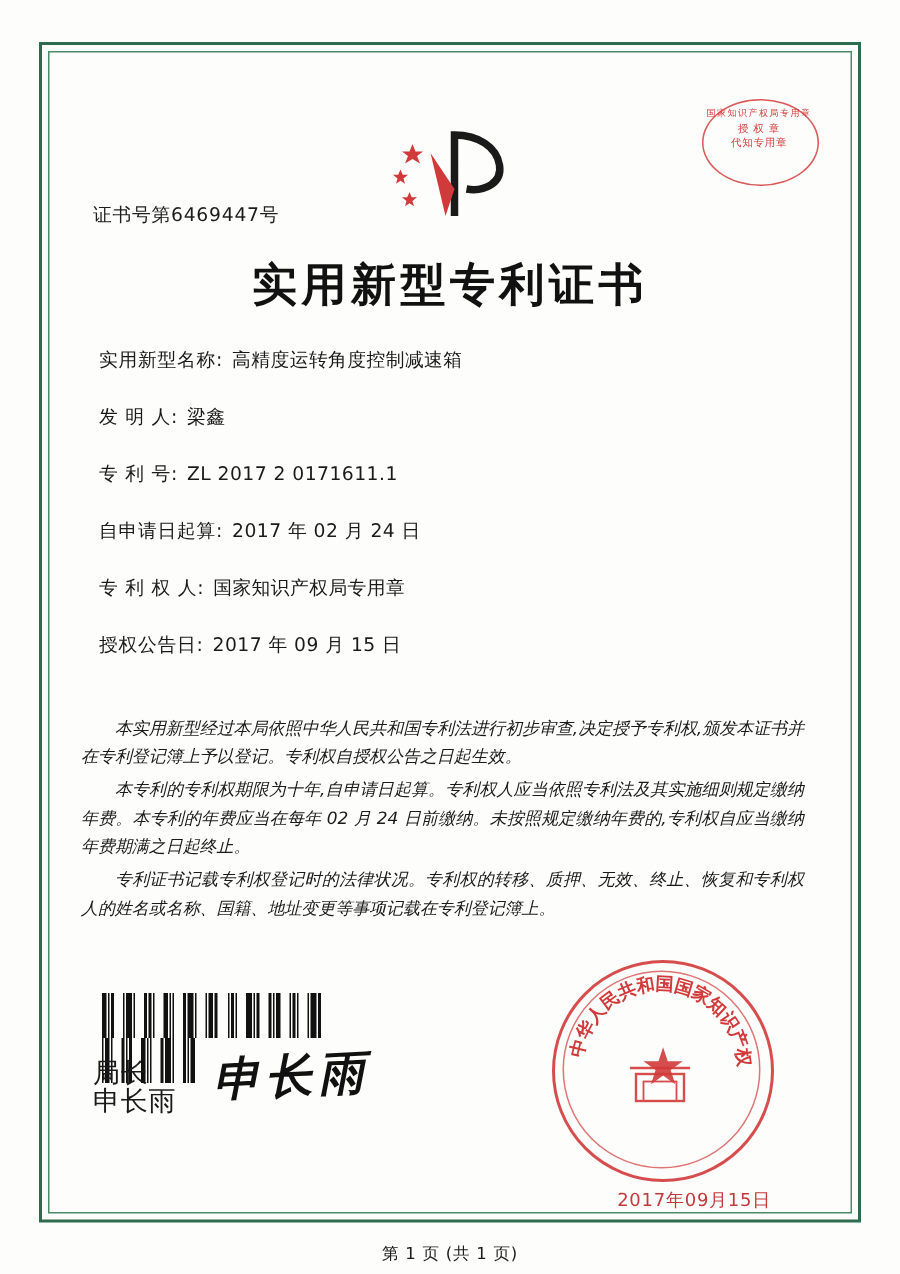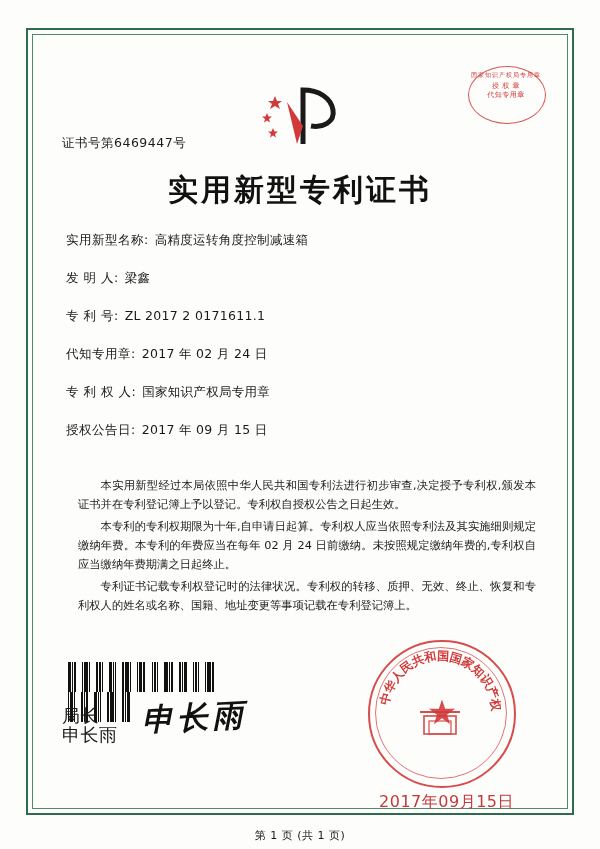--- a/index.html
+++ b/index.html
@@ -138,27 +138,28 @@
     letter-spacing: 0.5px;
   }
   .field-value {
     margin-left: 6px;
     letter-spacing: 0.3px;
   }
 
   
   .paras {
     position: absolute;
-    left: 32px;
+    left: 8px;
     right: 18px;
     top: 424px;
     font-size: 11.3px;
     line-height: 19px;
     color: #1a1a1a;
     text-align: justify;
+    font-style: italic;
   }
   .para {
     text-indent: 2em;
     margin-bottom: 3px;
   }
 
   
   .barcode {
     position: absolute;
     left: 22px;
@@ -231,21 +232,21 @@
     color: #d13a3a;
     line-height: 1;
     opacity: 0.9;
   }
 
   
   .seal-date {
     position: absolute;
     right: 40px;
     top: 740px;
-    font-size: 16px;
+    font-size: 12px;
     color: #c23a3a;
     letter-spacing: 0.5px;
   }
 
   
   .footer {
     position: absolute;
     left: 0;
     right: 0;
     bottom: 6px;
@@ -295,21 +296,21 @@
       </div>
       <div class="field-row">
         <span class="field-label">发  明  人:</span>
         <span class="field-value">梁鑫</span>
       </div>
       <div class="field-row">
         <span class="field-label">专  利  号:</span>
         <span class="field-value">ZL 2017 2 0171611.1</span>
       </div>
       <div class="field-row">
-        <span class="field-label">代知专用章:</span>
+        <span class="field-label">自申请日起算:</span>
         <span class="field-value">2017 年 02 月 24 日</span>
       </div>
       <div class="field-row">
         <span class="field-label">专 利 权 人:</span>
         <span class="field-value">国家知识产权局专用章</span>
       </div>
       <div class="field-row">
         <span class="field-label">授权公告日:</span>
         <span class="field-value">2017 年 09 月 15 日</span>
       </div>

